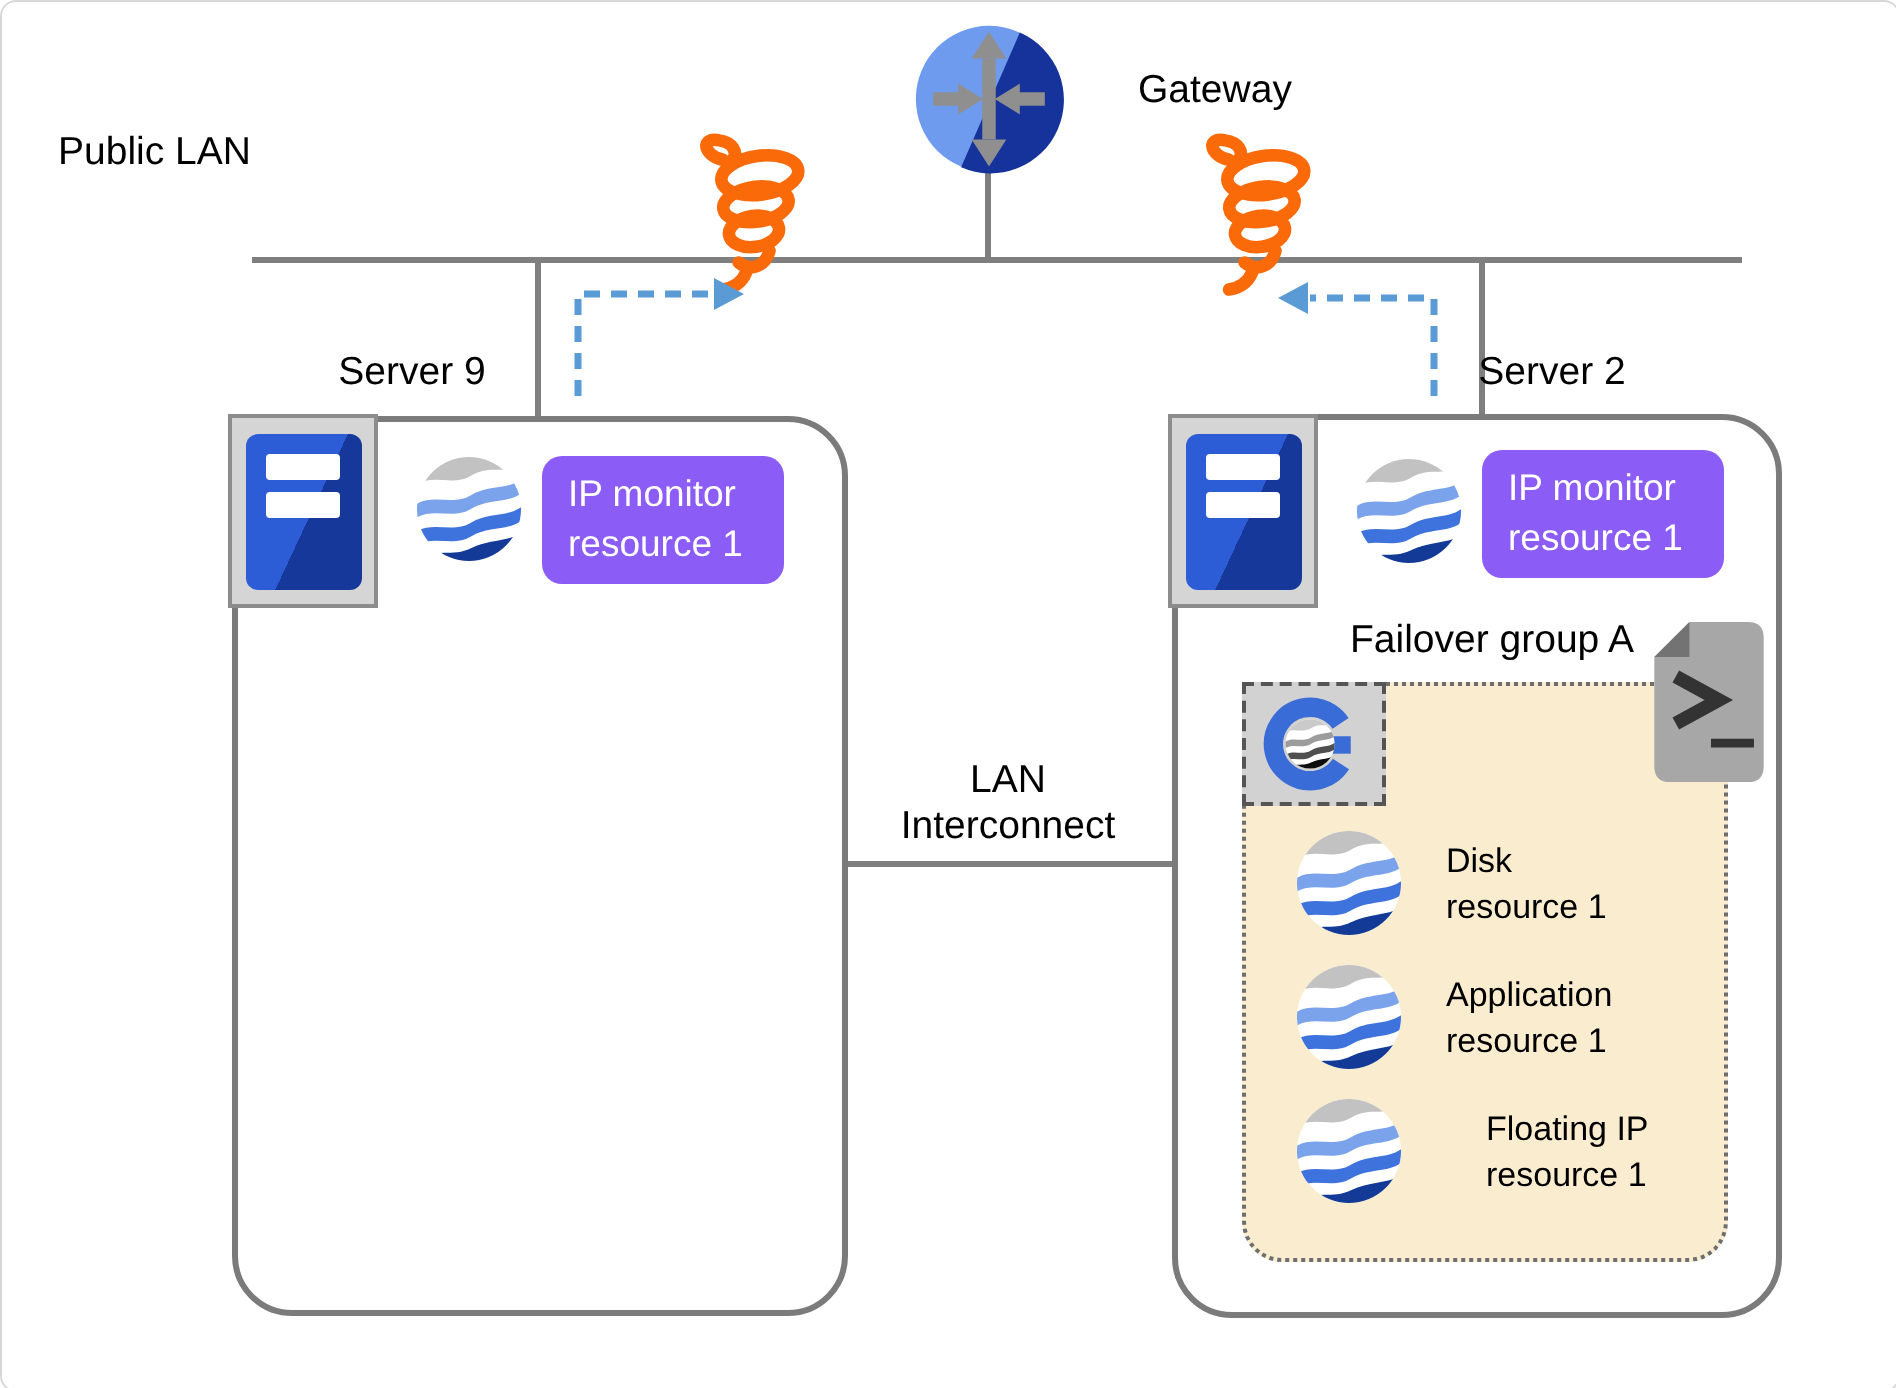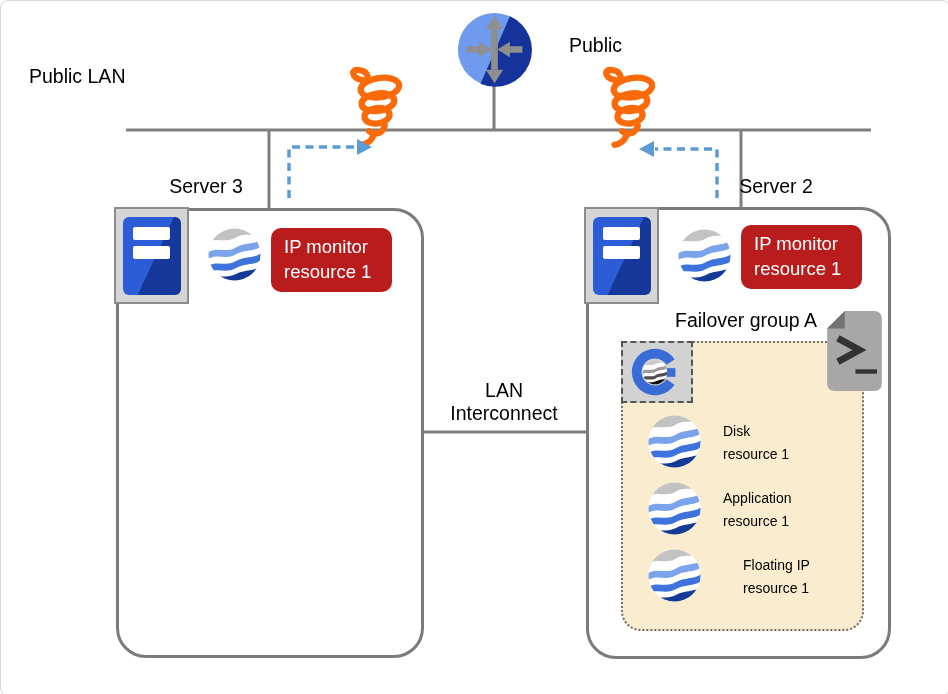--- a/index.html
+++ b/index.html
@@ -16,33 +16,33 @@
   }
   .server-icon-outer {
     position:absolute; background:#d5d5d5; border:2px solid #8c8c8c;
   }
   .server-icon-inner {
     position:absolute; left:7px; top:8px; width:58px; height:78px; border-radius:6px;
     background:linear-gradient(115deg, #2c5cd6 54%, #16389b 54%);
   }
   .server-bar { position:absolute; left:10px; width:37px; height:13px; background:#fff; border-radius:2px; }
   .badge {
-    position:absolute; width:121px; height:64px; background:#b91c1c; border-radius:10px;
+    position:absolute; width:121px; height:64px; background:#8b5cf6; border-radius:10px;
     color:#fff; font-size:18.5px; line-height:24.5px; padding:7px 0 0 13px; box-sizing:border-box;
     white-space:nowrap;
   }
   .group-box {
     position:absolute; left:620px; top:340px; width:243px; height:290px;
     background:#faedcf; border:2.5px dotted #6e6e6e; border-radius:20px; box-sizing:border-box;
   }
   .gicon-box {
     position:absolute; left:620px; top:340px; width:72px; height:62px;
     background:#d2d2d2; border:2px dashed #555; box-sizing:border-box;
   }
-  .res-label { font-size:14px; line-height:22.5px; color:#000; white-space:nowrap; }
+  .res-label { font-size:17px; line-height:22.5px; color:#000; white-space:nowrap; }
   svg { display:block; }
   .overlay { position:absolute; left:0; top:0; pointer-events:none; }
 </style>
 </head>
 <body>
 
 <div class="canvas">
 
   <svg width="0" height="0" aria-hidden="true">
     <defs>
@@ -111,21 +111,21 @@
           <path d="M40,5 L31,19 H49 Z" stroke="none"></path>
         <line x1="40" y1="40" x2="40" y2="61"></line>
           <path d="M40,75 L31,61 H49 Z" stroke="none"></path>
         <line x1="11" y1="40" x2="26" y2="40"></line>
           <path d="M37,40 L24,32 V48 Z" stroke="none"></path>
         <line x1="69" y1="40" x2="54" y2="40"></line>
           <path d="M43,40 L56,32 V48 Z" stroke="none"></path>
       </g>
     </svg>
   </div>
-  <div class="abs lbl" style="left:568px; top:31px;">Public</div>
+  <div class="abs lbl" style="left:568px; top:31px;">Gateway</div>
 
   <div class="abs" style="left:345px; top:64px;">
     <svg width="62" height="84" viewBox="0 0 64 86">
       <g fill="none" stroke="#fb6a09" stroke-width="6.5" stroke-linecap="round">
         <path d="M16,15 C6,13 4,3 14,5 C21,6 24,11 21,15"></path>
         <ellipse cx="35" cy="23" rx="20" ry="10" transform="rotate(-8 35 23)"></ellipse>
         <ellipse cx="33" cy="38" rx="17" ry="9" transform="rotate(-8 33 38)"></ellipse>
         <ellipse cx="32" cy="52" rx="13" ry="8" transform="rotate(-8 32 52)"></ellipse>
         <path d="M40,62 C38,70 30,73 24,68"></path>
         <path d="M28,73 C26,78 22,81 16,82"></path>
@@ -151,21 +151,21 @@
       <polyline points="716,197 716,148 654,148"></polyline>
     </g>
     <polygon points="371,146 356,138 356,154" fill="#5b9bd5"></polygon>
     <polygon points="638,148 653,140 653,156" fill="#5b9bd5"></polygon>
   </svg>
 
   <div class="abs lbl" style="left:28px; top:62px;">
     <div>Public LAN</div>
   </div>
 
-  <div class="abs lbl lbl-center" style="left:150px; top:172px; width:110px;">Server 3</div>
+  <div class="abs lbl lbl-center" style="left:150px; top:172px; width:110px;">Server 9</div>
   <div class="abs lbl lbl-center" style="left:720px; top:172px; width:110px;text-align:center;">Server 2</div>
 
   <div class="abs lbl lbl-center" style="left:433px; top:378px; width:140px; line-height:23px;">
     <div>LAN</div>
     <div>Interconnect</div>
   </div>
 
   <div class="server-icon-outer" style="left:113px; top:206px; width:71px; height:93px;">
     <div class="server-icon-inner">
       <div class="server-bar" style="top:10px;"></div>

